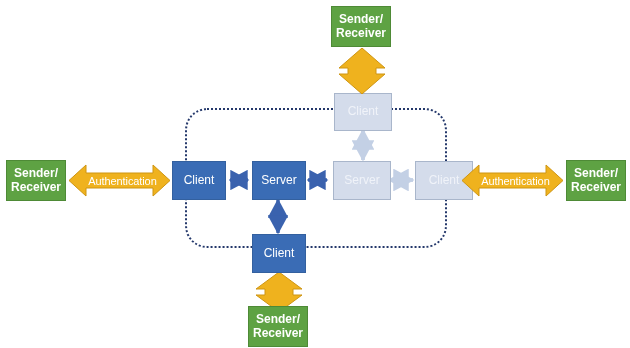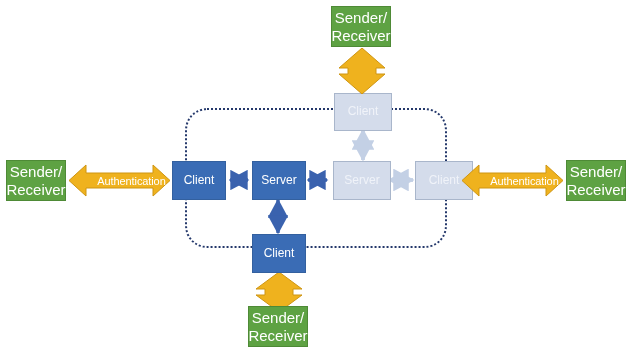--- a/index.html
+++ b/index.html
@@ -27,21 +27,22 @@
     text-align: center;
     line-height: 1.15;
     box-sizing: border-box;
     user-select: none;
   }
 
   .node-green {
     background: #5EA243;
     border: 1px solid #4E8A36;
     color: #ffffff;
-    font-size: 15px;
+    font-size: 12px;
+    font-weight: bold;
   }
 
   .node-blue {
     background: #3A6CB5;
     border: 1px solid #33609F;
     color: #ffffff;
     font-size: 12px;
   }
 
   .node-faded {
@@ -71,21 +72,21 @@
   }
   .arrow-layer.under { z-index: 1; }
 
   
   .blockarrow {
     position: absolute;
     z-index: 6;
   }
   .blockarrow .label {
     position: absolute;
-    left: 12px; top: 0;
+    left: 3px; top: 0;
     width: 100%; height: 100%;
     display: flex;
     align-items: center;
     justify-content: center;
     color: #ffffff;
     font-size: 11px;
     letter-spacing: -0.1px;
     pointer-events: none;
   }
 

